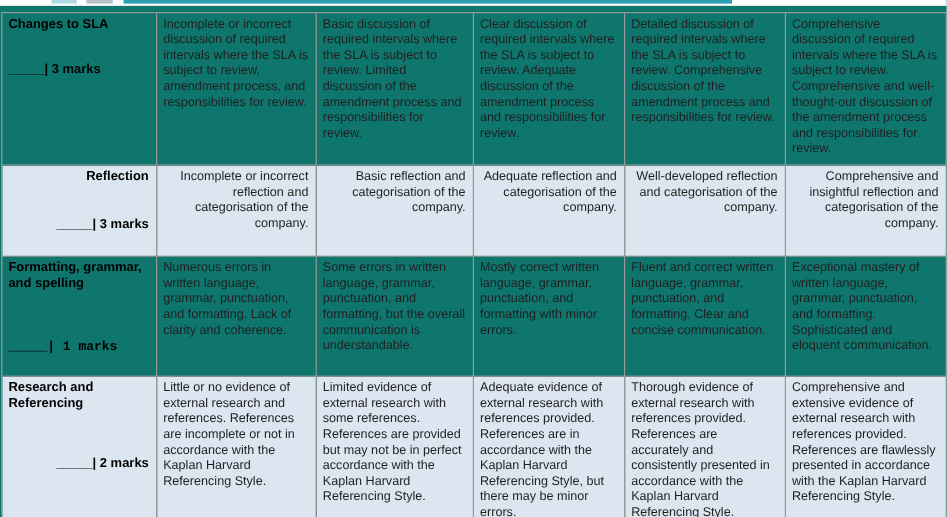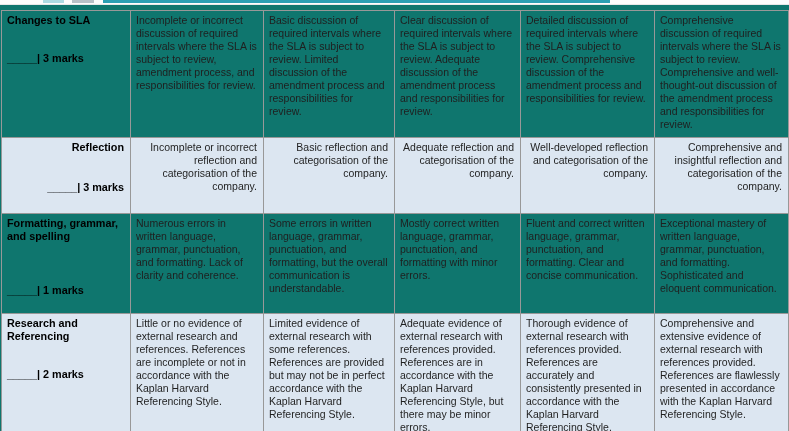--- a/index.html
+++ b/index.html
@@ -22,22 +22,22 @@
   .rubric td {
     border:1px solid #989898; vertical-align:top;
     padding:3px 6px 2px 5px;
     font-size:10.5px; line-height:1.24; color:#1f1f1f;
     overflow:hidden;
   }
   tr.shaded td { background:#dce6f1; }
   td.crit { font-weight:bold; font-size:10.8px; color:#000; }
   .crit-marks { margin-top:25px; white-space:nowrap; }
   tr:nth-child(2) .crit-marks { margin-top:27px; }
-  tr:nth-child(3) .crit-marks { margin-top:40px; }
-  tr:nth-child(4) .crit-marks { margin-top:24px; }
+  tr:nth-child(3) .crit-marks { margin-top:40px;font-family:Liberation Mono, monospace; }
+  tr:nth-child(4) .crit-marks { margin-top:36px;text-align:right; }
   tr.footer-row td { border-top:1px solid #989898; background:#fff; }
   td.footer-cell { text-align:center; font-size:12.5px; padding-top:1px; color:#1f1f1f; }
 </style>
 </head>
 <body>
 
 <div class="page">
 
   <div class="top-strip">
     <span class="seg seg-cyan"></span>

